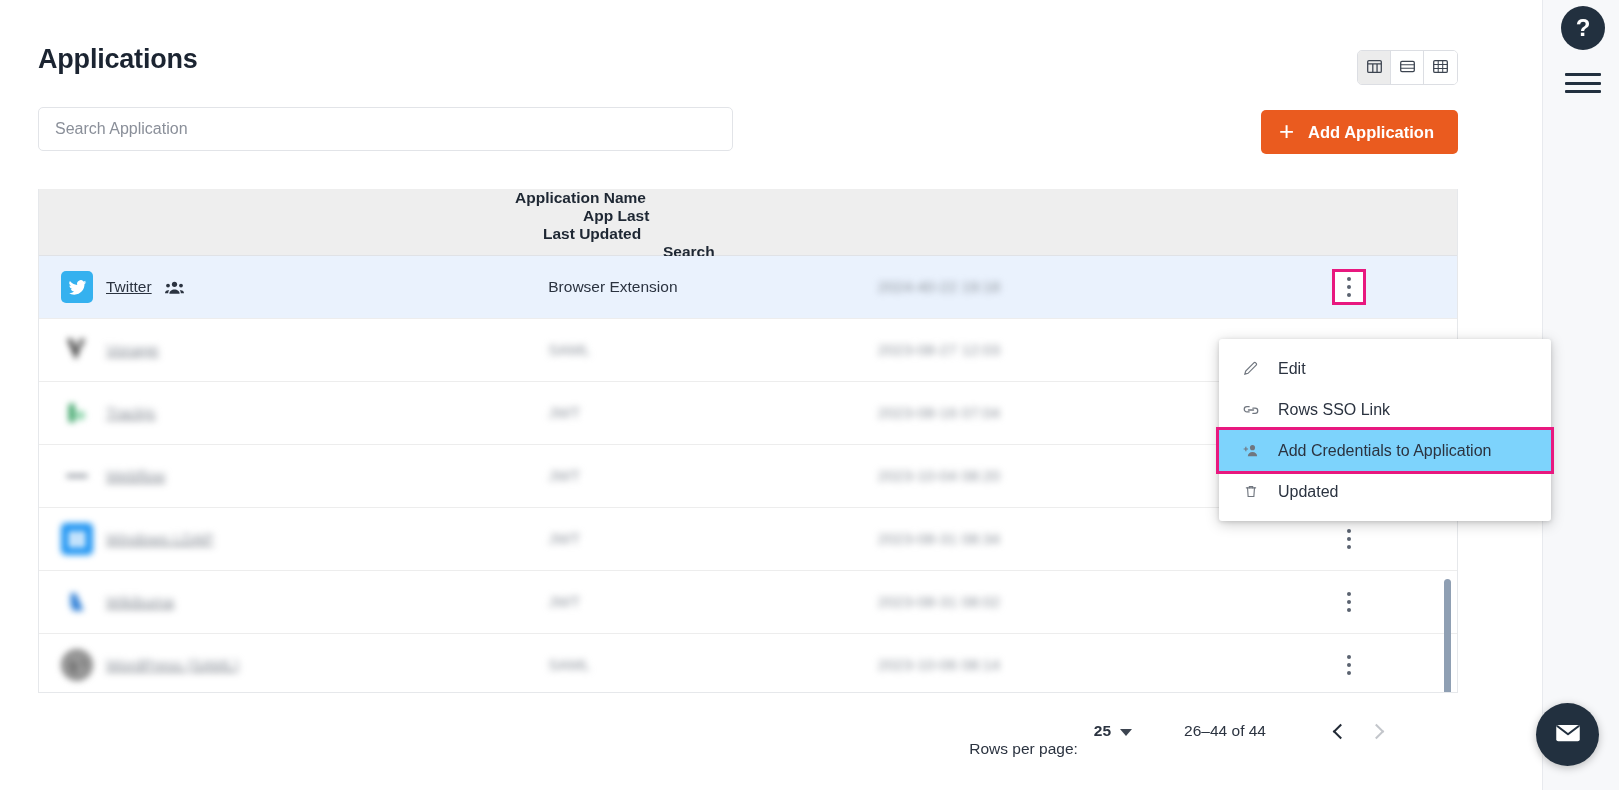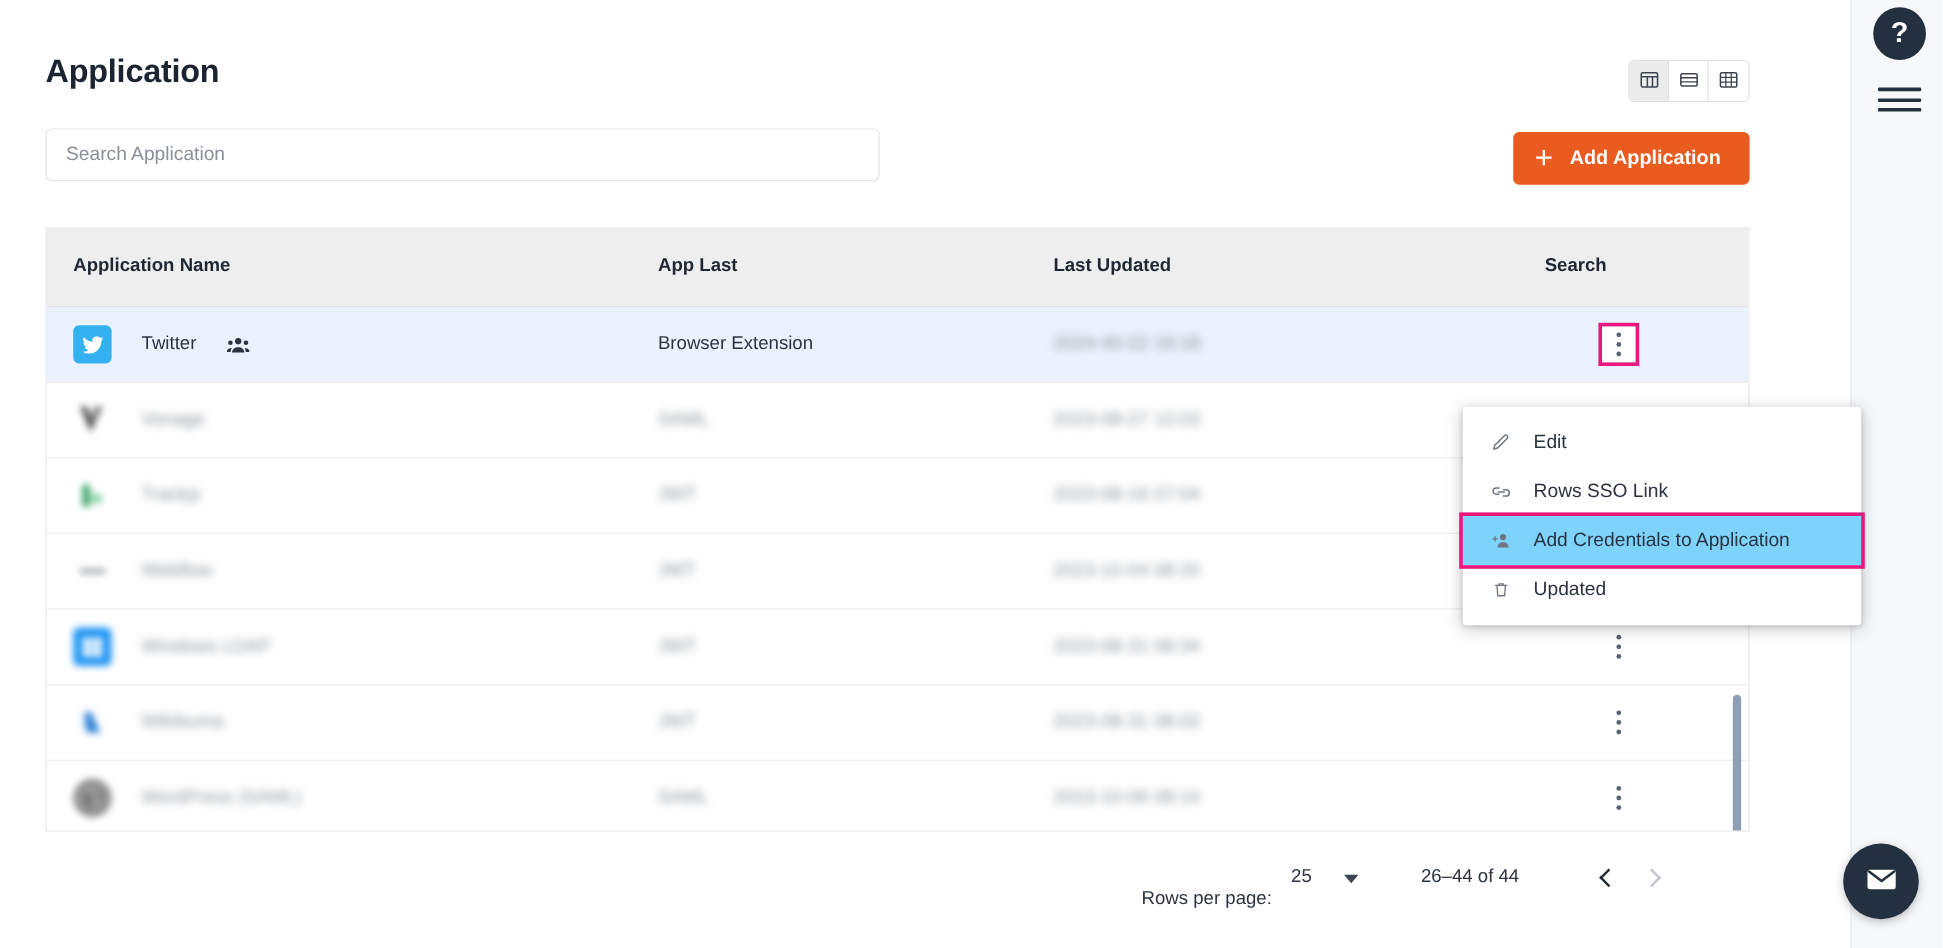--- a/index.html
+++ b/index.html
@@ -90,33 +90,34 @@
     position: absolute; left: 38px; top: 189px;
     width: 1420px; height: 504px;
     border: 1px solid #e6e8eb; border-top: none;
     overflow: hidden; background: #fff;
   }
   .thead {
     display: flex; align-items: center; height: 67px;
     background: #eeeeee; color: #1e2733;
     font-size: 15.5px; font-weight: 700;
     border-bottom: 1px solid #e0e2e6;
+    flex-direction: column;
   }
   .th-name  { width: 510px; padding-left: 22px; }
   .th-type  { width: 330px; }
   .th-date  { width: 410px; }
   .th-act   { width: 170px; }
 
   .trow {
     display: flex; align-items: center; height: 63px;
     border-bottom: 1px solid #ededed; font-size: 15.5px; color: #2b3340;
     position: relative;
   }
   .trow.selected { background: #eaf2fd; }
-  .td-name { width: 510px; padding-left: 22px; display: flex; align-items: center; gap: 25px; }
+  .td-name { width: 510px; padding-left: 22px; display: flex; align-items: center; gap: 13px; text-decoration: underline; }
   .td-type { width: 330px; }
   .td-date { width: 410px; }
   .td-act  { width: 170px; display: flex; justify-content: flex-start; padding-left: 48px; }
 
   .app-icon { width: 32px; height: 32px; border-radius: 5px; flex: 0 0 32px;
               display:flex; align-items:center; justify-content:center; }
   .app-icon.twitter { background: #35b1ef; }
   .app-label { color: #2b3340; }
 
   .blur-text { filter: blur(3.6px); color: #8d939c; user-select: none; }
@@ -156,39 +157,39 @@
   .menu-icon { width: 19px; height: 19px; flex: 0 0 19px; display: flex; align-items: center; justify-content: center; }
 
   
   .paginator {
     position: absolute; left: 38px; top: 700px; width: 1420px; height: 62px;
     display: flex; align-items: center; justify-content: flex-end;
     gap: 0; font-size: 15.5px; color: #2b3340; padding-right: 60px;
   }
   .rpp-label { margin-right: 16px; margin-top: 35px; }
   .rpp-select {
-    display: flex; align-items: center; gap: 27px; cursor: pointer; margin-right: 52px;
+    display: flex; align-items: center; gap: 9px; cursor: pointer; margin-right: 52px; font-weight: bold;
   }
   .caret-down { width: 0; height: 0; border-left: 6px solid transparent;
                 border-right: 6px solid transparent; border-top: 7px solid #3c4450; margin-top: 2px; }
   .range-label { margin-right: 52px; }
   .pg-btn { width: 40px; height: 40px; display: flex; align-items: center; justify-content: center;
             cursor: pointer; background: none; border: none; font-size: 22px; }
   .chev { width: 11px; height: 11px; border-style: solid; border-width: 0 0 2.4px 2.4px; }
   .chev.left  { transform: rotate(45deg);  border-color: #222a36; margin-left: 4px; }
   .chev.right { transform: rotate(-135deg); border-color: #c3c6cb; margin-right: 4px; }
 </style>
 </head>
 <body>
 
 <div class="app-root">
 
   <div class="content">
 
-    <div class="page-title">Application</div>
+    <div class="page-title">Applications</div>
 
     <div class="view-toggle">
       <button class="vt-btn active">
         <span>
           <svg width="17" height="17" viewBox="0 0 20 20">
             <rect x="2" y="3" width="16" height="14" rx="1.5" fill="none" stroke="#3c4450" stroke-width="1.5"></rect>
             <line x1="2" y1="7" x2="18" y2="7" stroke="#3c4450" stroke-width="1.5"></line>
             <line x1="8" y1="7" x2="8" y2="17" stroke="#3c4450" stroke-width="1.5"></line>
             <line x1="13" y1="7" x2="13" y2="17" stroke="#3c4450" stroke-width="1.5"></line>
           </svg>

